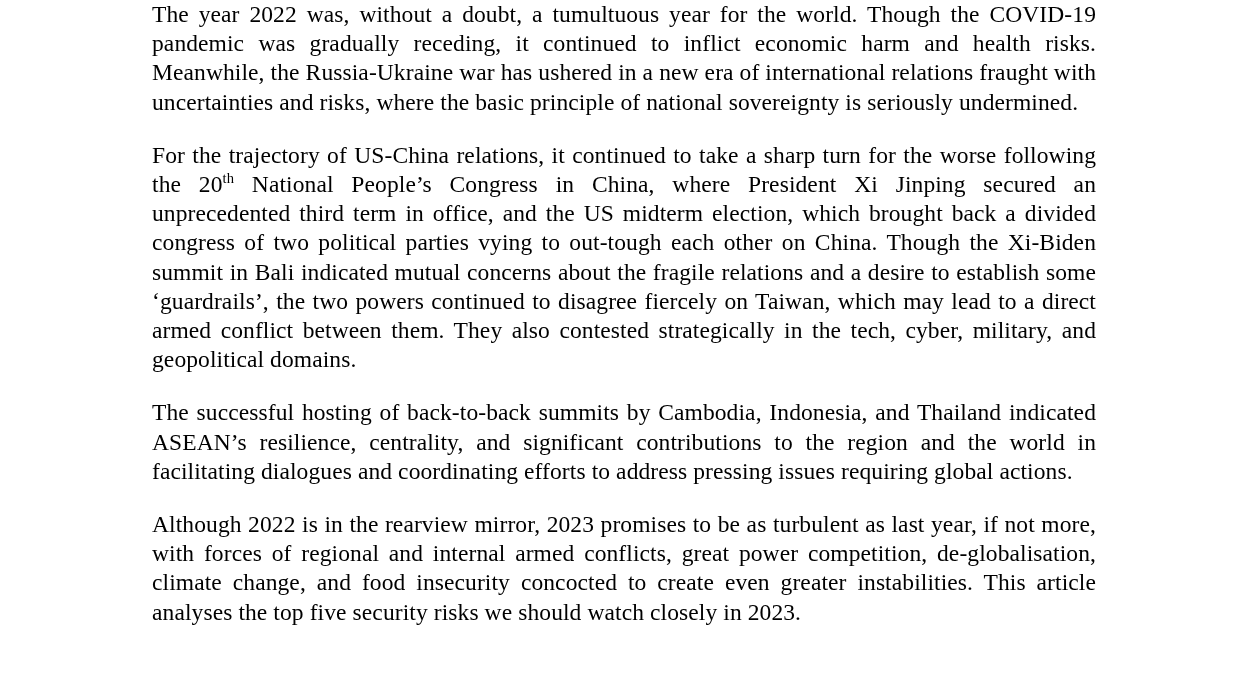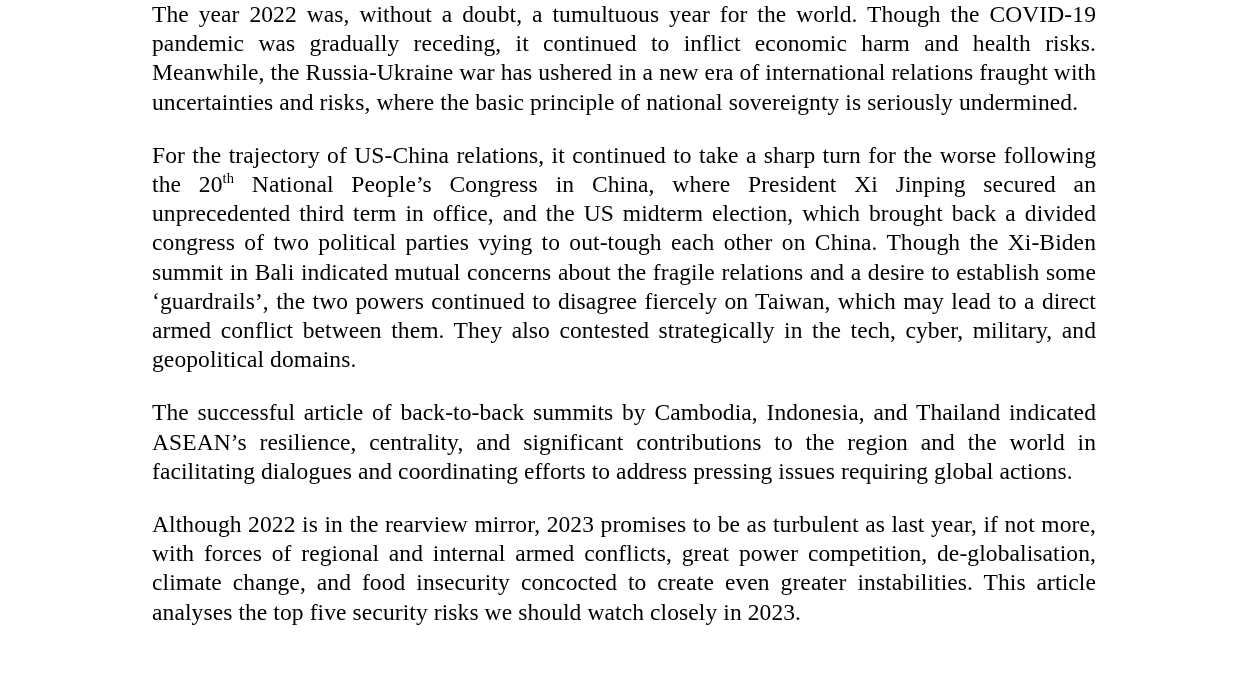--- a/index.html
+++ b/index.html
@@ -41,16 +41,16 @@
     line-height: 0;
   }
 </style>
 </head>
 <body>
 
 <div class="page">
   <div class="doc-body">
     <p class="para">The year 2022 was, without a doubt, a tumultuous year for the world. Though the COVID-19 pandemic was gradually receding, it continued to inflict economic harm and health risks. Meanwhile, the Russia-Ukraine war has ushered in a new era of international relations fraught with uncertainties and risks, where the basic principle of national sovereignty is seriously undermined.</p>
     <p class="para">For the trajectory of US-China relations, it continued to take a sharp turn for the worse following the 20<sup>th</sup> National People’s Congress in China, where President Xi Jinping secured an unprecedented third term in office, and the US midterm election, which brought back a divided congress of two political parties vying to out-tough each other on China. Though the Xi-Biden summit in Bali indicated mutual concerns about the fragile relations and a desire to establish some ‘guardrails’, the two powers continued to disagree fiercely on Taiwan, which may lead to a direct armed conflict between them. They also contested strategically in the tech, cyber, military, and geopolitical domains.</p>
-    <p class="para">The successful article of back-to-back summits by Cambodia, Indonesia, and Thailand indicated ASEAN’s resilience, centrality, and significant contributions to the region and the world in facilitating dialogues and coordinating efforts to address pressing issues requiring global actions.</p>
+    <p class="para">The successful hosting of back-to-back summits by Cambodia, Indonesia, and Thailand indicated ASEAN’s resilience, centrality, and significant contributions to the region and the world in facilitating dialogues and coordinating efforts to address pressing issues requiring global actions.</p>
     <p class="para">Although 2022 is in the rearview mirror, 2023 promises to be as turbulent as last year, if not more, with forces of regional and internal armed conflicts, great power competition, de-globalisation, climate change, and food insecurity concocted to create even greater instabilities. This article analyses the top five security risks we should watch closely in 2023.</p>
   </div>
 </div>
 
 </body></html>

